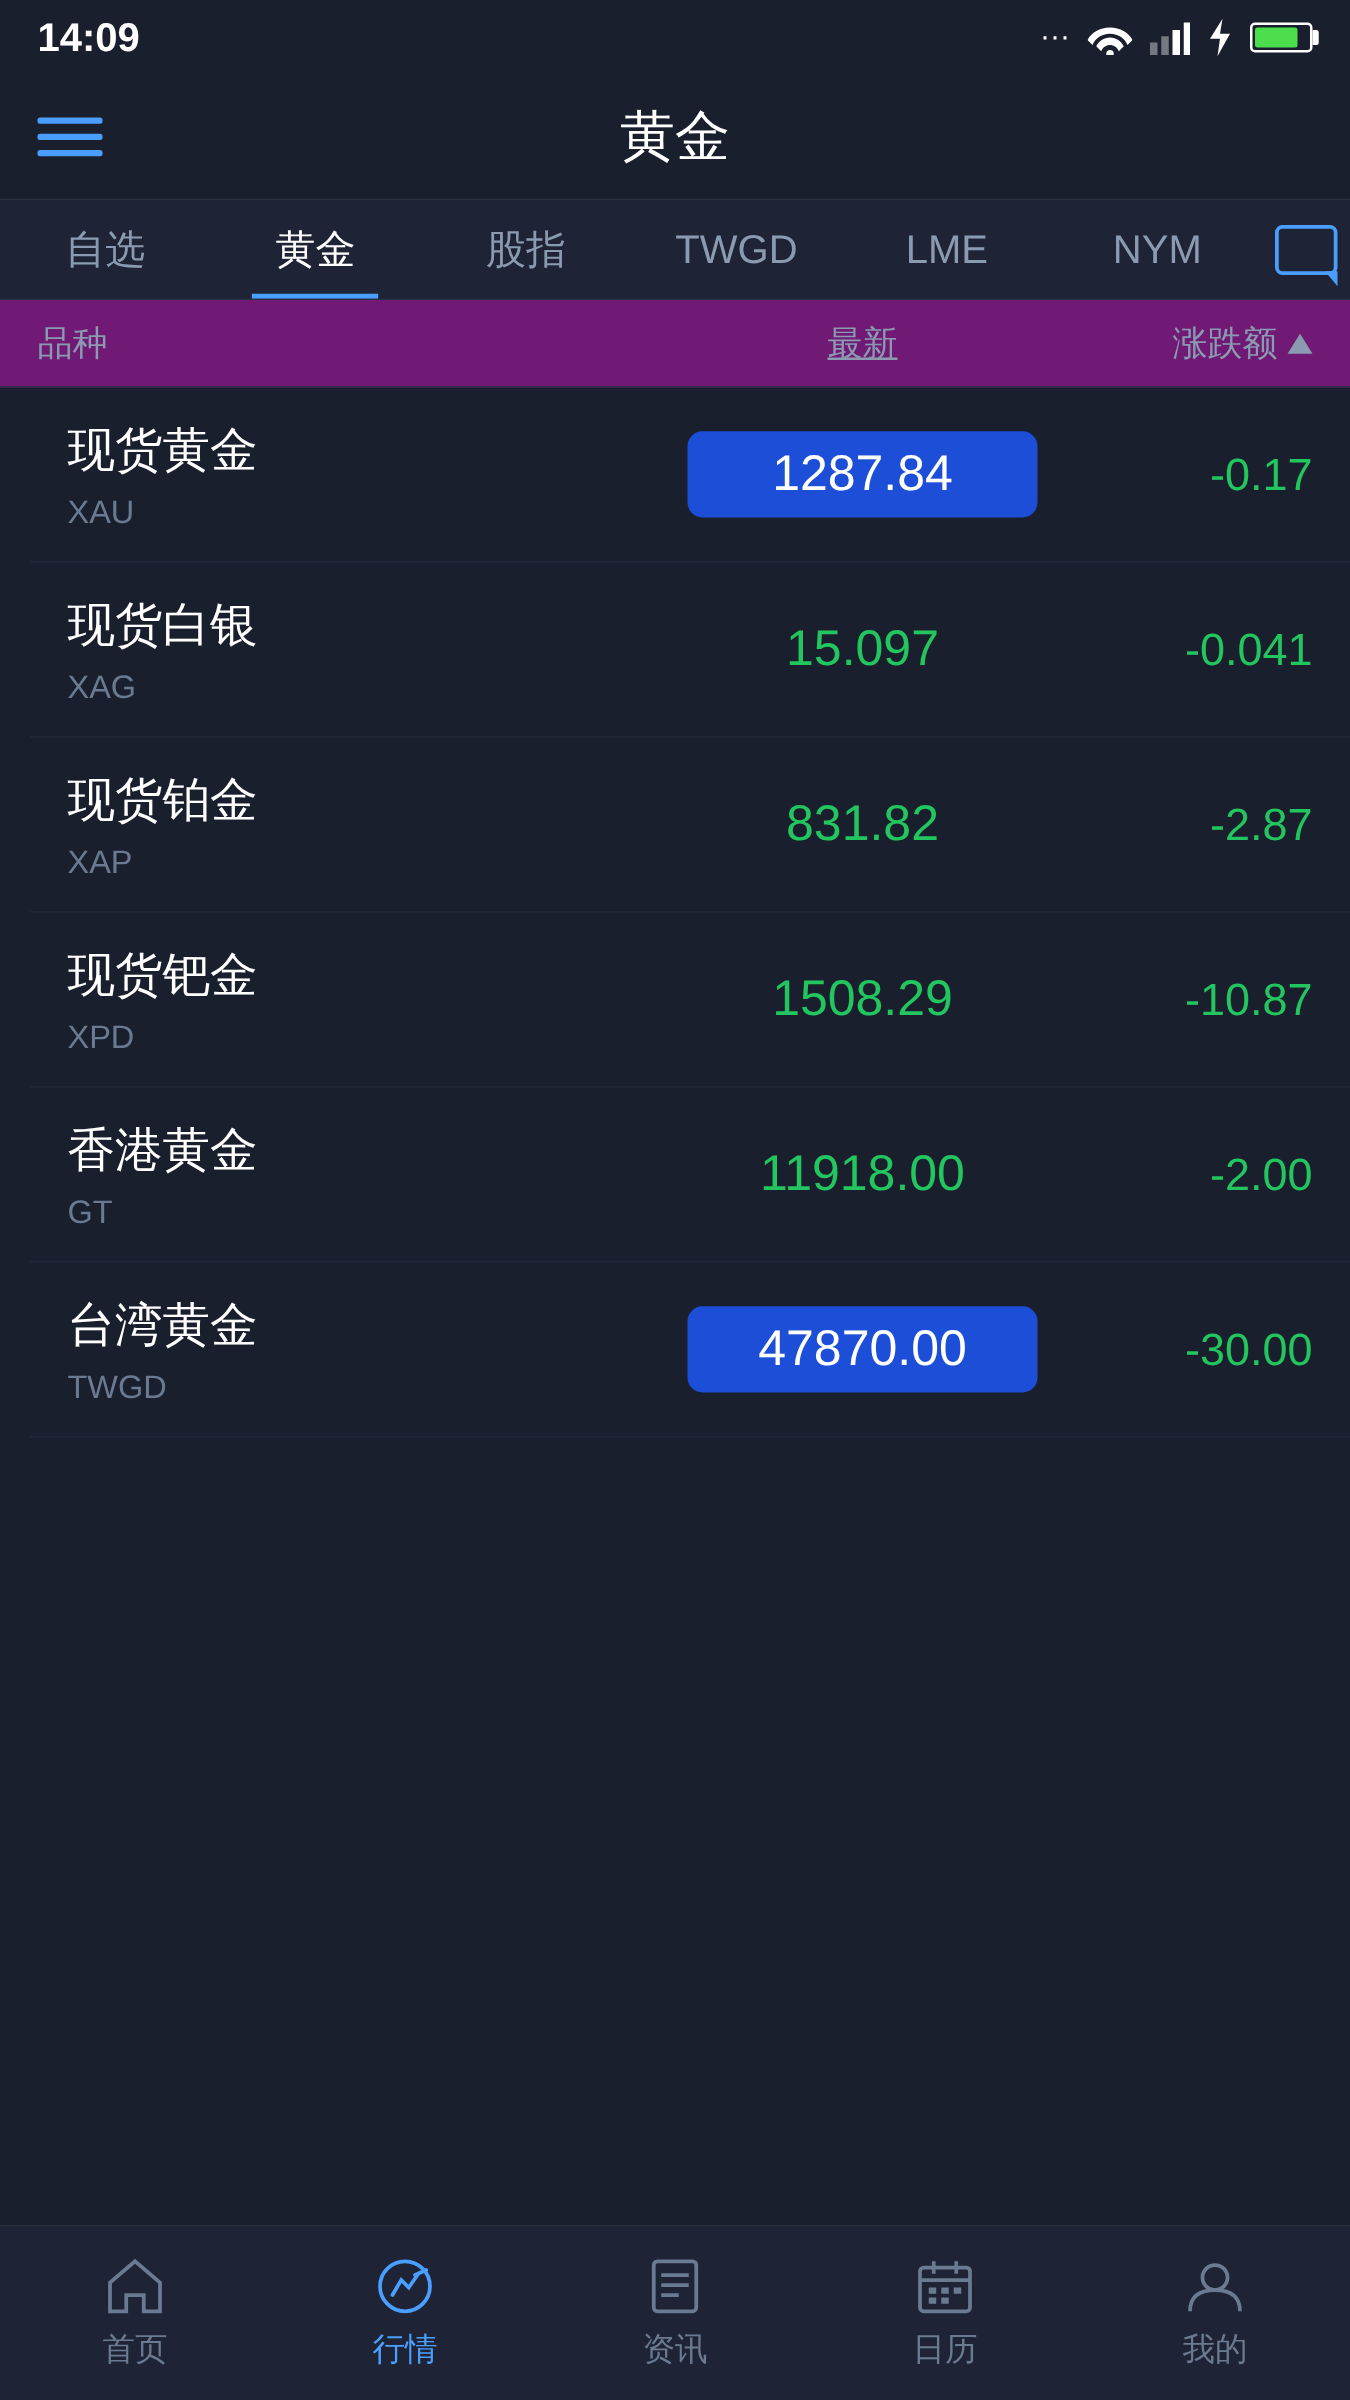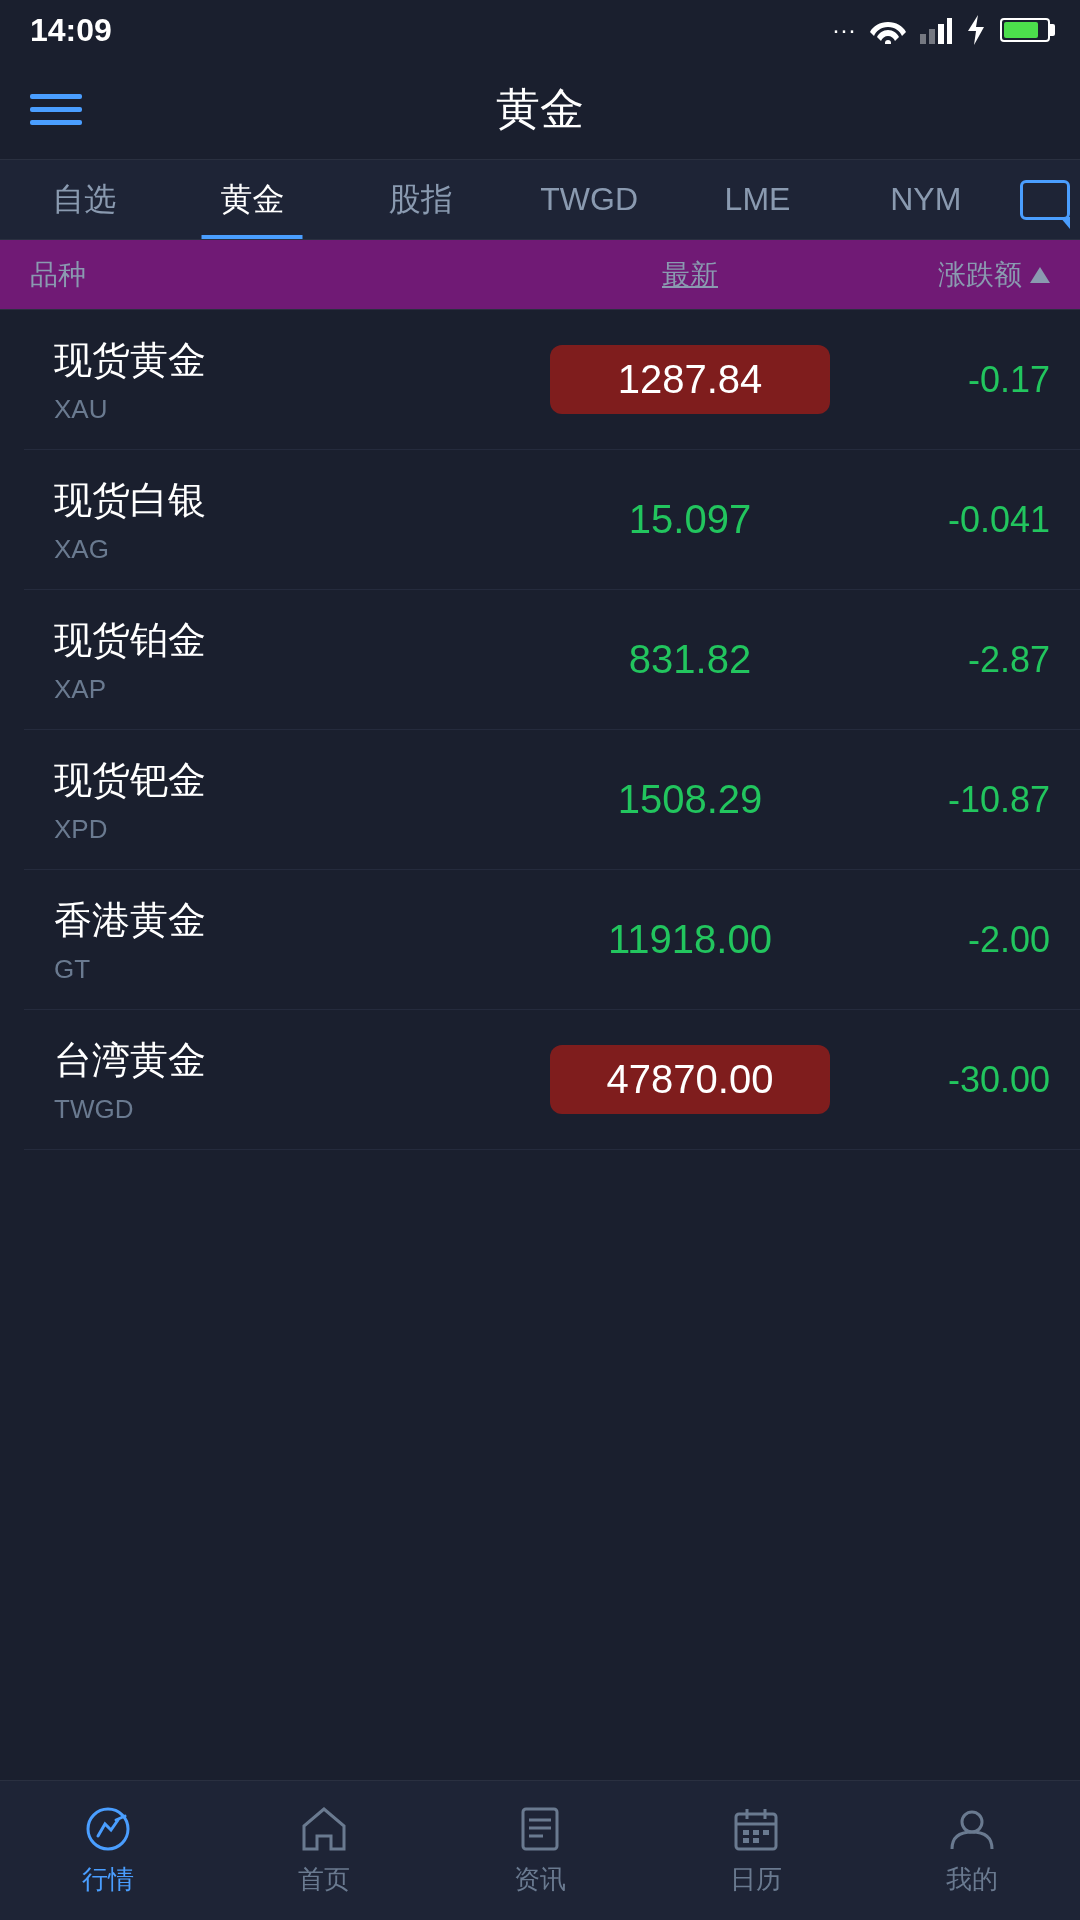--- a/index.html
+++ b/index.html
@@ -220,21 +220,21 @@
     .market-name-en {
       font-size: 26px;
       color: #6a7a90;
     }
     .market-price {
       width: 280px;
       text-align: center;
       font-size: 40px;
     }
     .market-price.highlighted {
-      background-color: #7f1d1d;
+      background-color: #1d4ed8;
       border-radius: 12px;
       padding: 12px 24px;
       color: #ffffff;
       font-weight: 500;
       text-align: center;
     }
     .market-price.normal {
       color: #22c55e;
     }
     .market-change {
@@ -396,34 +396,34 @@
       <div class="market-name-en">TWGD</div>
     </div>
     <div class="market-price highlighted">47870.00</div>
     <div class="market-change">-30.00</div>
   </div>
 
 </div>
 
 <div class="bottom-nav">
 
+  <div class="nav-item">
+    <svg width="50" height="50" viewBox="0 0 50 50">
+      <path d="M25 5 L5 22 L5 45 L18 45 L18 32 L32 32 L32 45 L45 45 L45 22 Z" fill="none" stroke="#6a7a90" stroke-width="3"></path>
+    </svg>
+    <span class="nav-label">首页</span>
+  </div>
+
   <div class="nav-item active">
     <svg width="50" height="50" viewBox="0 0 50 50">
       <circle cx="25" cy="25" r="20" fill="none" stroke="#4a9eff" stroke-width="3"></circle>
       <polyline points="15,32 22,20 28,26 35,16" fill="none" stroke="#4a9eff" stroke-width="3" stroke-linecap="round"></polyline>
       <polyline points="33,16 42,12" fill="none" stroke="#4a9eff" stroke-width="3" stroke-linecap="round"></polyline>
     </svg>
     <span class="nav-label">行情</span>
-  </div>
-
-  <div class="nav-item">
-    <svg width="50" height="50" viewBox="0 0 50 50">
-      <path d="M25 5 L5 22 L5 45 L18 45 L18 32 L32 32 L32 45 L45 45 L45 22 Z" fill="none" stroke="#6a7a90" stroke-width="3"></path>
-    </svg>
-    <span class="nav-label">首页</span>
   </div>
 
   <div class="nav-item">
     <svg width="50" height="50" viewBox="0 0 50 50">
       <rect x="8" y="5" width="34" height="40" rx="3" fill="none" stroke="#6a7a90" stroke-width="3"></rect>
       <line x1="14" y1="16" x2="36" y2="16" stroke="#6a7a90" stroke-width="3"></line>
       <line x1="14" y1="24" x2="36" y2="24" stroke="#6a7a90" stroke-width="3"></line>
       <line x1="14" y1="32" x2="28" y2="32" stroke="#6a7a90" stroke-width="3"></line>
     </svg>
     <span class="nav-label">资讯</span>

